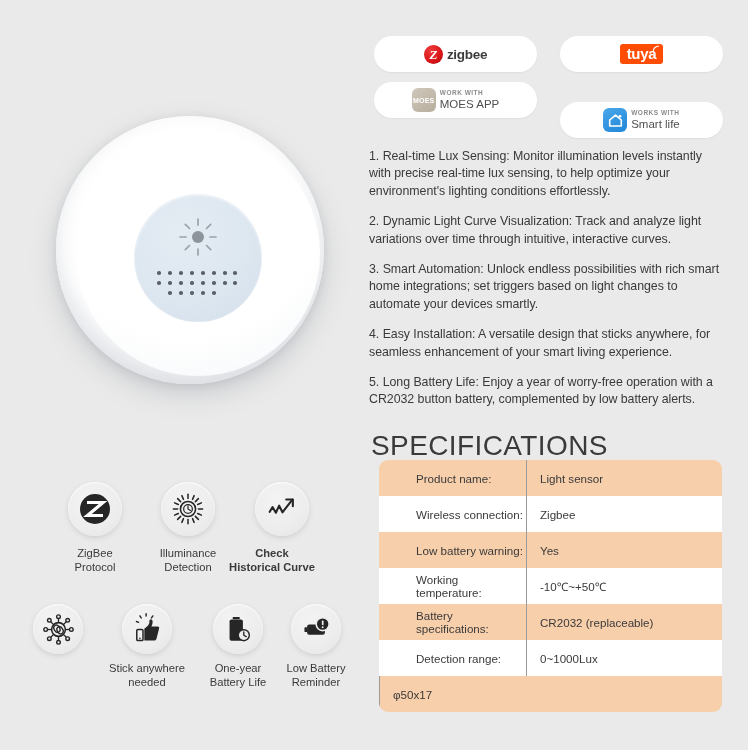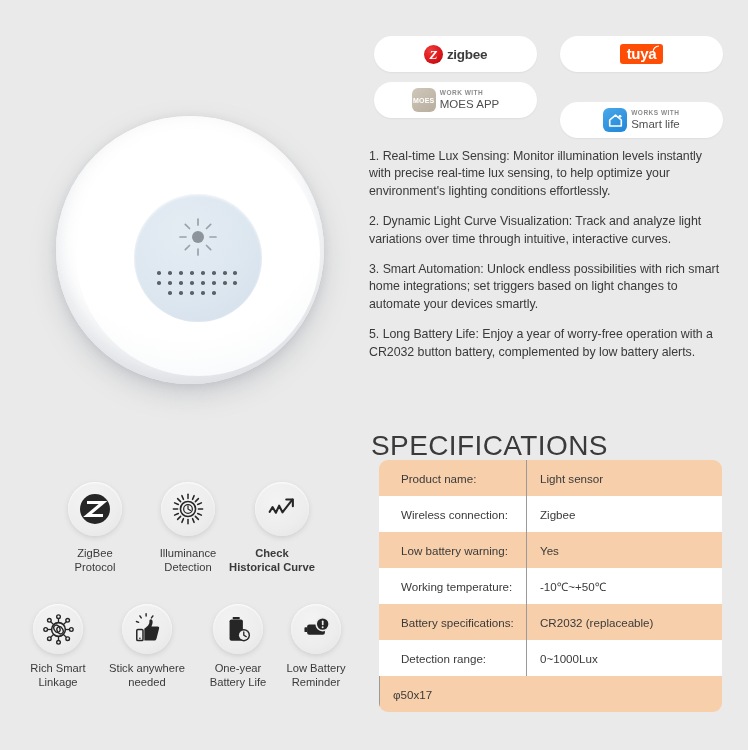--- a/index.html
+++ b/index.html
@@ -190,21 +190,21 @@
     display: flex;
     height: 36px;
     align-items: stretch;
     position: relative;
   }
   .spec-row.alt { background: #f8cfab; }
   .spec-row.plain { background: #ffffff; }
   .spec-key {
     width: 147px;
     display: flex; align-items: center;
-    padding-left: 22px;
+    padding-left: 37px;
     font-size: 11.6px;
     color: #3a3a3a;
     box-sizing: border-box;
   }
   .spec-val {
     flex: 1;
     display: flex; align-items: center;
     padding-left: 13px;
     font-size: 11.6px;
     color: #3a3a3a;
@@ -326,20 +326,21 @@
         <span class="nline">Smart life</span>
       </span>
     </div>
   </div>
 </div>
 
 <div id="feature-list">
   <p class="feature-para">1. Real-time Lux Sensing: Monitor illumination levels instantly with precise real-time lux sensing, to help optimize your environment's lighting conditions effortlessly.</p>
   <p class="feature-para">2. Dynamic Light Curve Visualization: Track and analyze light variations over time through intuitive, interactive curves.</p>
   <p class="feature-para">3. Smart Automation: Unlock endless possibilities with rich smart home integrations; set triggers based on light changes to automate your devices smartly.</p>
+  <p class="feature-para">4. Easy Installation: A versatile design that sticks anywhere, for seamless enhancement of your smart living experience.</p>
   <p class="feature-para">5. Long Battery Life: Enjoy a year of worry-free operation with a CR2032 button battery, complemented by low battery alerts.</p>
 </div>
 
 <div id="spec-heading">SPECIFICATIONS</div>
 
 <div id="spec-table">
   <div class="spec-row alt">
     <div class="spec-key">Product name:</div>
     <div class="spec-val">Light sensor</div>
   </div>
@@ -455,24 +456,20 @@
           <circle cx="8" cy="28" r="2"></circle>
             <circle cx="28" cy="8" r="2"></circle>
         </g>
         <g fill="none" stroke="#262626" stroke-width="1.5">
           <ellipse cx="16.3" cy="17.2" rx="3.1" ry="4.1" transform="rotate(-30 16.3 17.2)"></ellipse>
           <ellipse cx="19.7" cy="18.8" rx="3.1" ry="4.1" transform="rotate(-30 19.7 18.8)"></ellipse>
         </g>
       </svg>
     </span>
   </div>
-  <div class="icon-caption" style="left:4px; top:66px;">
-    <div>Rich Smart</div>
-    <div>Linkage</div>
-  </div>
 
   <div class="icon-circle" style="left:122px; top:8px;">
     <span>
       <svg width="32" height="32" viewBox="0 0 36 36">
         <path d="M15 31 L15 17.5 C15 17.5 19.5 15 20.5 11.5 C21.1 9.3 20 7.5 21.8 7.2
                  C23.6 6.9 24.6 8.6 24.3 11 C24.1 12.8 23 15.2 23 15.2 L30 15.2
                  C31.4 15.2 32 16.2 31.6 17.4 L28.9 28 C28.5 29.7 27.6 31 26 31 Z" fill="#262626"></path>
         <rect x="6.5" y="18.5" width="7" height="12.5" rx="1.3" fill="none" stroke="#262626" stroke-width="1.7"></rect>
         <circle cx="10" cy="28.5" r="0.9" fill="#262626"></circle>
         <g stroke="#262626" stroke-width="1.6" stroke-linecap="round">

